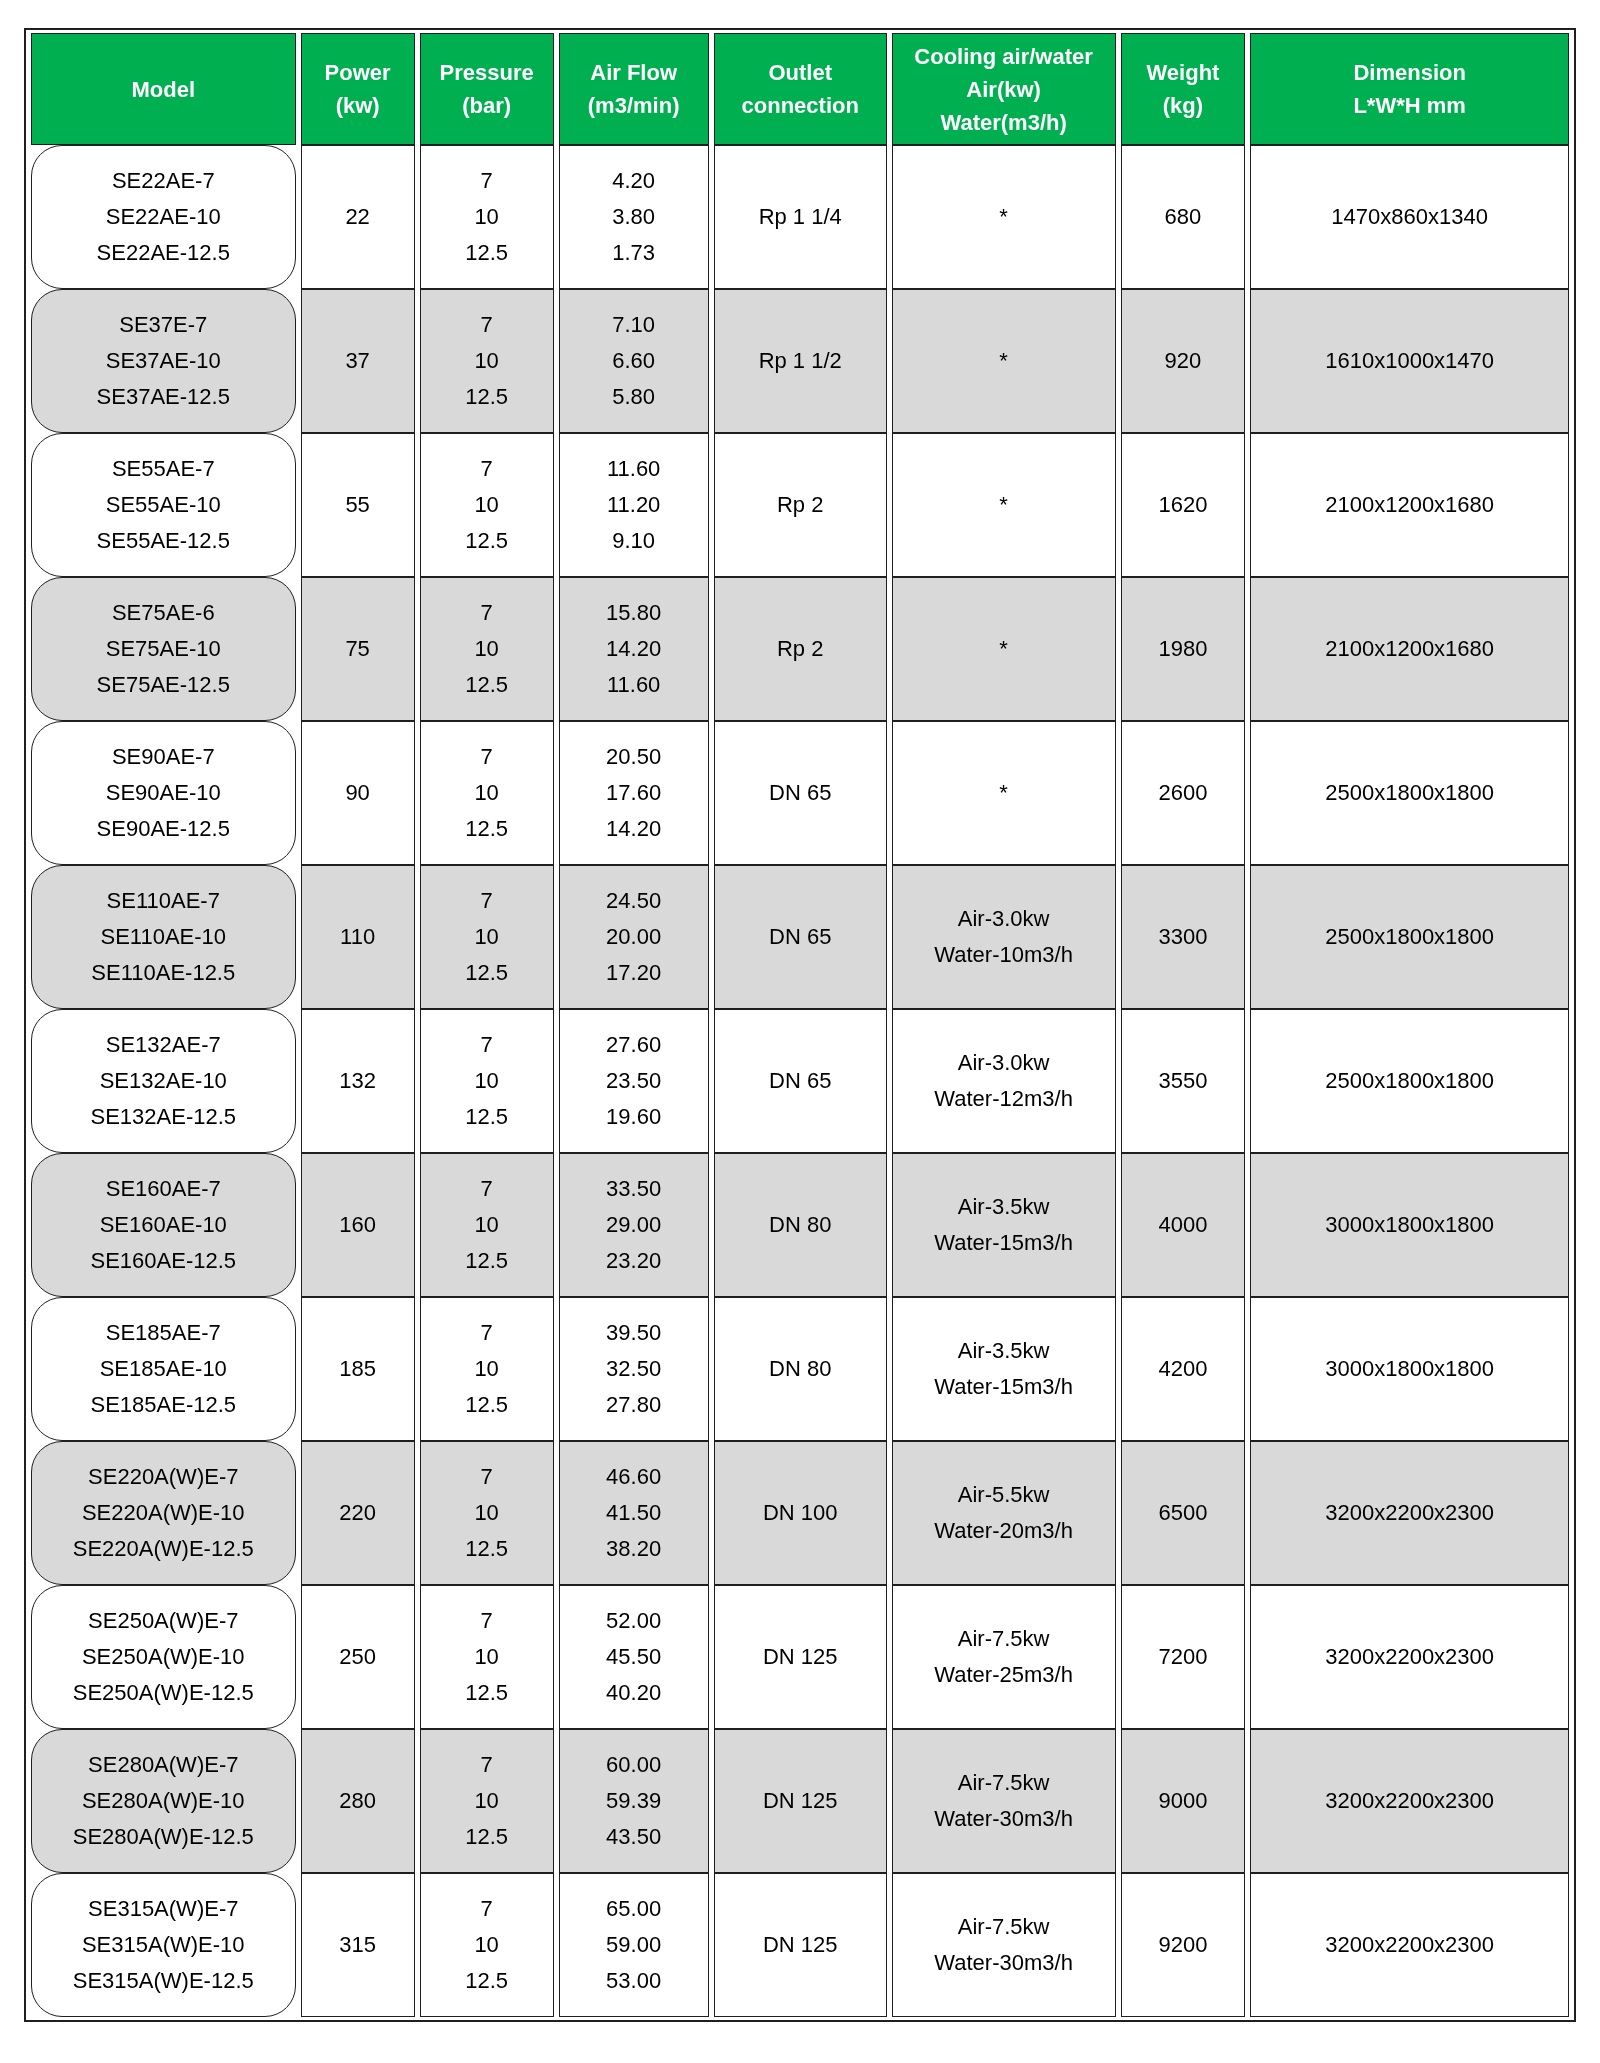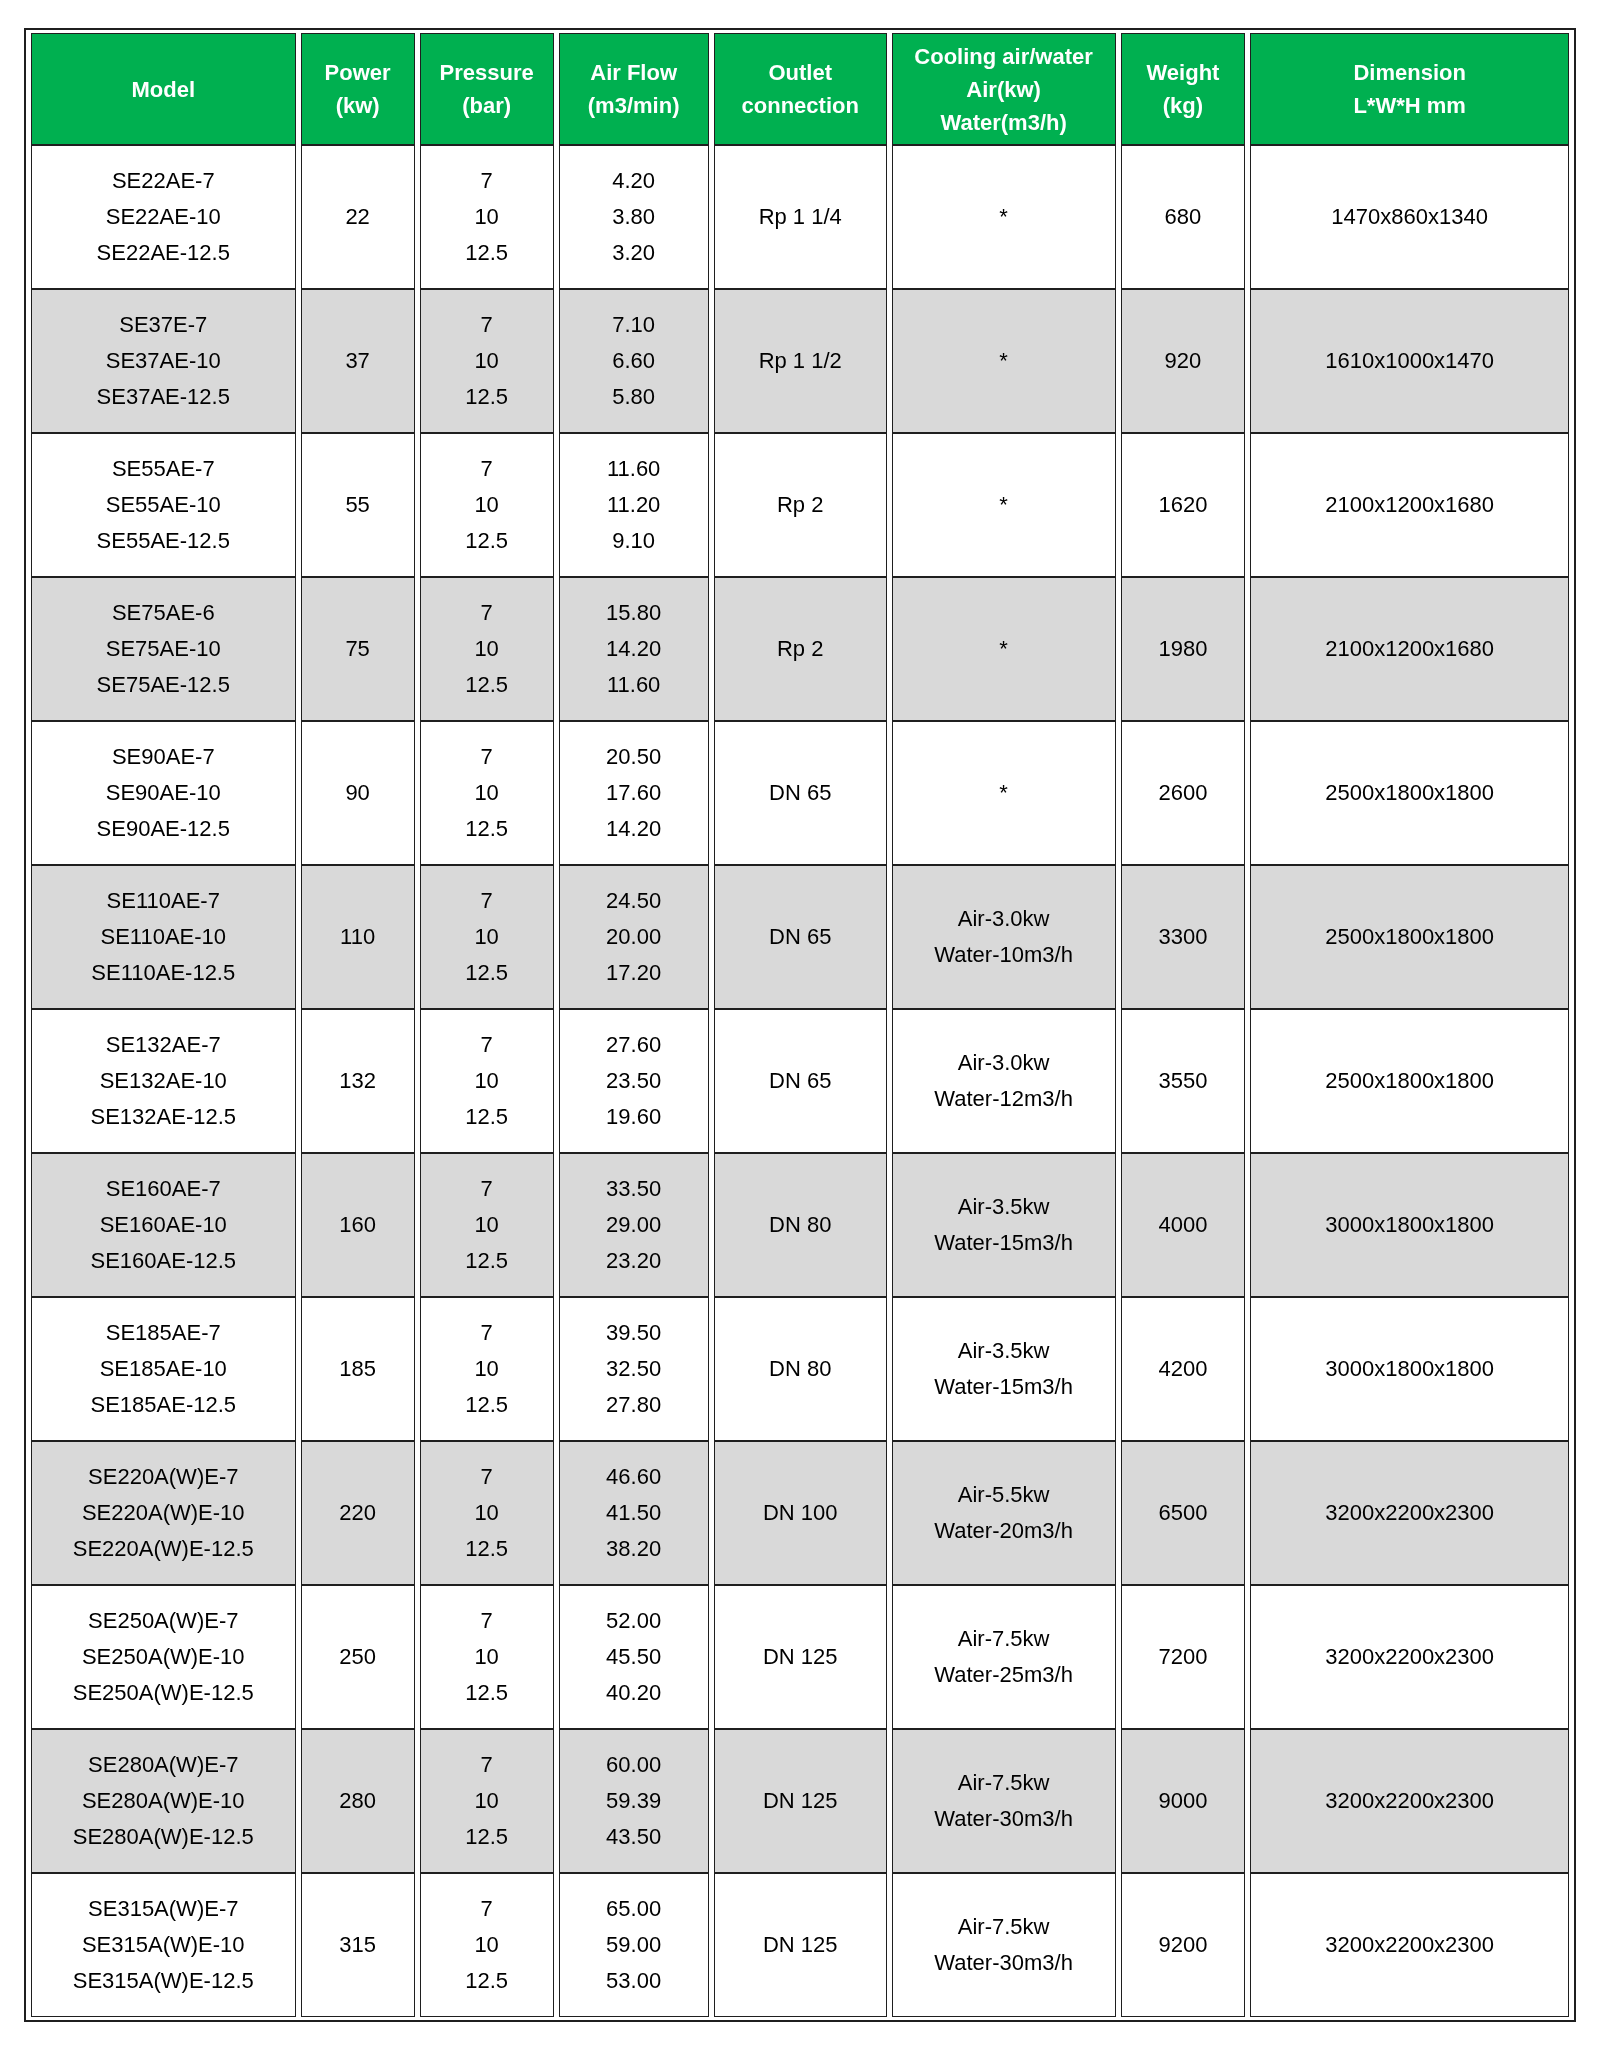--- a/index.html
+++ b/index.html
@@ -38,21 +38,21 @@
   .hline { line-height: 33px; }
   table.spec td {
     font-size: 22px;
     height: 144px;
     vertical-align: middle;
     text-align: center;
     padding: 4px 4px;
     background: #ffffff;
   }
   tr.shaded td { background: var(--shaded-bg, #D9D9D9); }
-  td.col-model { text-align: left; padding-left: 5px; }
+  td.col-model { text-align: left; padding-left: 5px; border-radius: 31px; }
   .line { line-height: 36px; white-space: nowrap; }
   
   .col-model     { width: 17.6%; margin-left: 16px; }
   .col-power     { width: 7.6%;  }
   .col-pressure  { width: 8.9%;  }
   .col-airflow   { width: 10.0%; }
   .col-outlet    { width: 11.5%; }
   .col-cooling   { width: 14.9%; }
   .col-weight    { width: 8.3%;  }
   .col-dimension { width: auto;  }
@@ -110,21 +110,21 @@
               <div class="line">22</div>
             </td>
             <td class="col-pressure">
               <div class="line">7</div>
               <div class="line">10</div>
               <div class="line">12.5</div>
             </td>
             <td class="col-airflow">
               <div class="line">4.20</div>
               <div class="line">3.80</div>
-              <div class="line">3.20</div>
+              <div class="line">1.73</div>
             </td>
             <td class="col-outlet">
               <div class="line">Rp 1 1/4</div>
             </td>
             <td class="col-cooling">
               <div class="line">*</div>
             </td>
             <td class="col-weight">
               <div class="line">680</div>
             </td>

